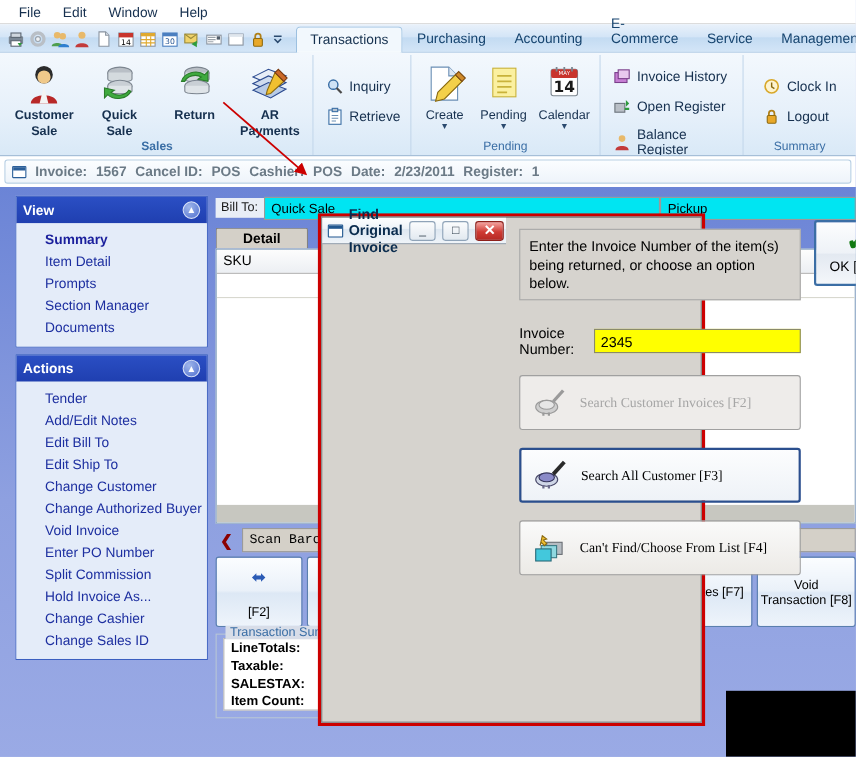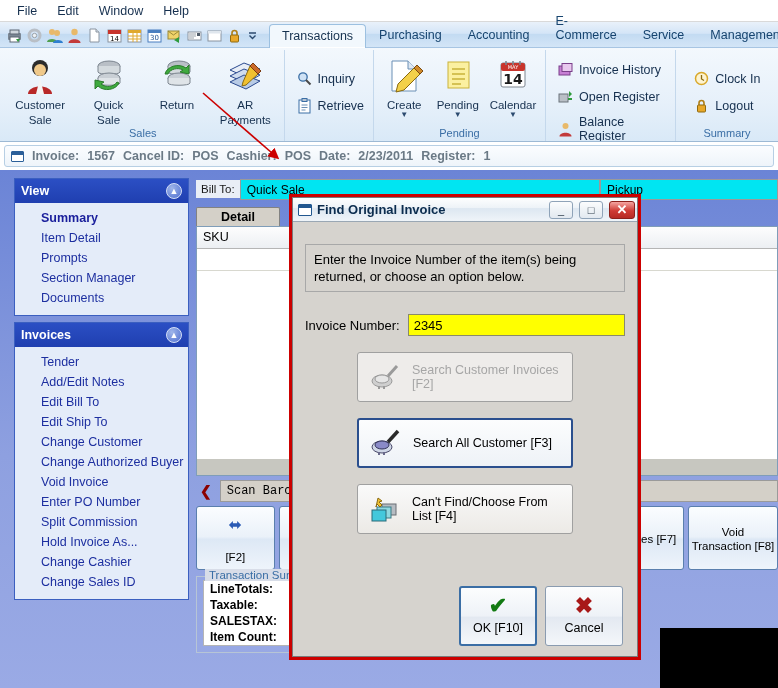--- a/index.html
+++ b/index.html
@@ -173,21 +173,21 @@
 
   
   .annot { position:absolute; left:0; top:0; width:778px; height:688px; pointer-events:none; }
 
   
   .dlgwrap { position:absolute; left:289px; top:194px; width:352px; height:466px; }
   .dlgborder { position:absolute; inset:0; border:3px solid #cc0000; }
   .dlg {
     position:absolute; left:3px; top:3px; right:3px; bottom:3px;
     background:#d6d3ce; border:1px solid #7b7b7b;
-    display:flex; flex-direction:column;gap:12px;
+    display:flex; flex-direction:row;
   }
   .dlgtitle {
     height:24px; display:flex; align-items:center; padding:0 2px 0 5px; gap:5px;
     background:linear-gradient(to bottom,#fdfefe 0%,#eef3f8 42%,#dde7f1 46%,#eff4f9 100%);
     border-bottom:1px solid #9aa7b4;
   }
   .dlgtitle .ico {
     width:14px;height:12px;border:1px solid #21578f;background:#fff;border-radius:1px;position:relative;
   }
   .dlgtitle .ico:after{content:"";position:absolute;left:0;right:0;top:0;height:3px;background:#21578f;}
@@ -207,25 +207,25 @@
     font-size:13px; color:#000; line-height:17px;
   }
   .invrow { display:flex; align-items:center; gap:8px; margin-top:22px; }
   .invlbl { font-size:13px; color:#000; }
   .invinput {
     flex:1; background:#ffff00; border:1px solid #8a8a6a; height:22px;
     font-size:13px; color:#000; padding:2px 5px;
     font-family:"Liberation Sans", sans-serif;
   }
   .optbtn {
-    margin:16px auto 0 auto; width:216px; height:50px;
+    margin:16px auto 0 auto; width:256px; height:50px;
     display:flex; align-items:center; gap:10px; padding:0 10px;
     border:1px solid #a0a0a0; border-radius:3px;
     background:linear-gradient(to bottom,#fafafa,#eceae6);
-    font-size:12.5px; color:#000;
+    font-size:12.5px; color:#000;font-family:Liberation Serif, serif;
   }
   .optbtn.primary { border:2px solid #2b4f8e; background:linear-gradient(to bottom,#fcfdfe,#eef2f7); }
   .optbtn.disabled { color:#a6a6a6; background:#eeecea; }
   .optbtn .oico { width:34px; height:30px; position:relative; flex:0 0 34px; }
   .dlgfoot {
     height:72px; display:flex; align-items:center; justify-content:flex-end;
     gap:8px; padding:0 14px 8px 0;
   }
   .footbtn {
     width:78px; height:60px; border:1px solid #8a9bb0; border-radius:3px;
@@ -341,21 +341,21 @@
     <div class="tab">Purchasing</div>
     <div class="tab">Accounting</div>
     <div class="tab">E-Commerce</div>
     <div class="tab">Service</div>
     <div class="tab">Management</div>
   </div>
 </div>
 
 <div class="ribbon">
 
-  <div class="rgroup" style="width:306px;">
+  <div class="rgroup" style="width:306px;font-weight:bold;">
     <div class="gbody">
       <div class="bigbtn">
         <span class="ico">
           <svg width="40" height="40" viewBox="0 0 40 40">
               <ellipse cx="20" cy="12" rx="8" ry="8" fill="#2b2b2b"></ellipse>
               <circle cx="20" cy="14" r="6" fill="#f0c98a"></circle>
               <path d="M8 38c0-10 24-10 24 0z" fill="#b82828"></path>
               <path d="M20 22l-4 16h8z" fill="#f4f4f4"></path>
             </svg>
         </span>
@@ -556,21 +556,21 @@
       <div class="body">
         <div class="pitem sel">Summary</div>
         <div class="pitem">Item Detail</div>
         <div class="pitem">Prompts</div>
         <div class="pitem">Section Manager</div>
         <div class="pitem">Documents</div>
       </div>
     </div>
     <div class="panel">
       <div class="head">
-        <span>Invoices</span>
+        <span>Actions</span>
         <span class="chev">▲</span>
       </div>
       <div class="body">
         <div class="pitem">Tender</div>
         <div class="pitem">Add/Edit Notes</div>
         <div class="pitem">Edit Bill To</div>
         <div class="pitem">Edit Ship To</div>
         <div class="pitem">Change Customer</div>
         <div class="pitem">Change Authorized Buyer</div>
         <div class="pitem">Void Invoice</div>

